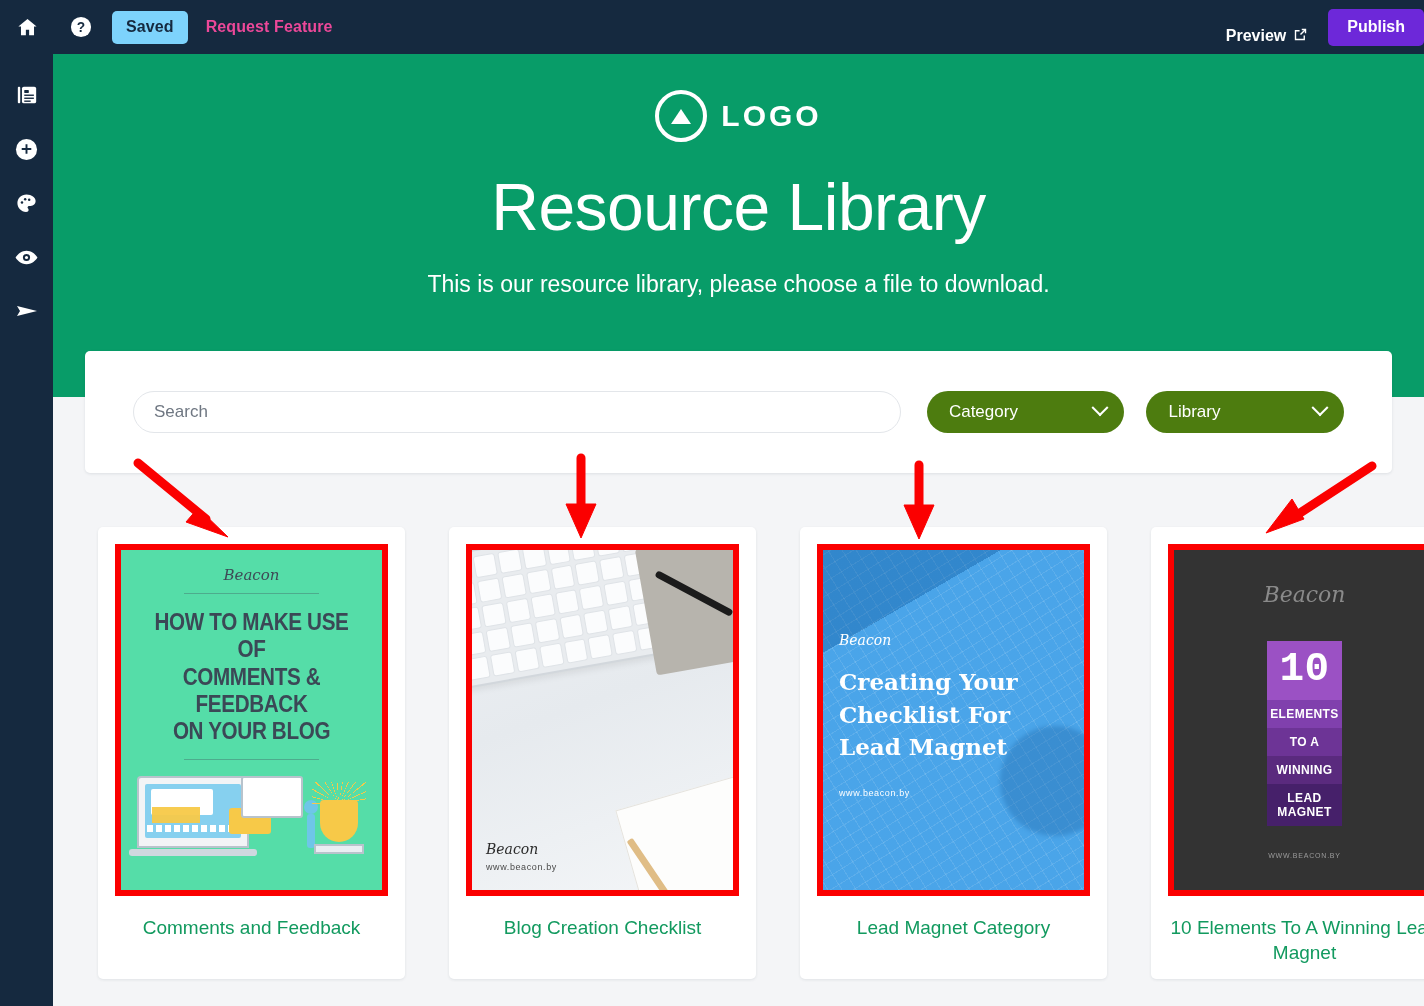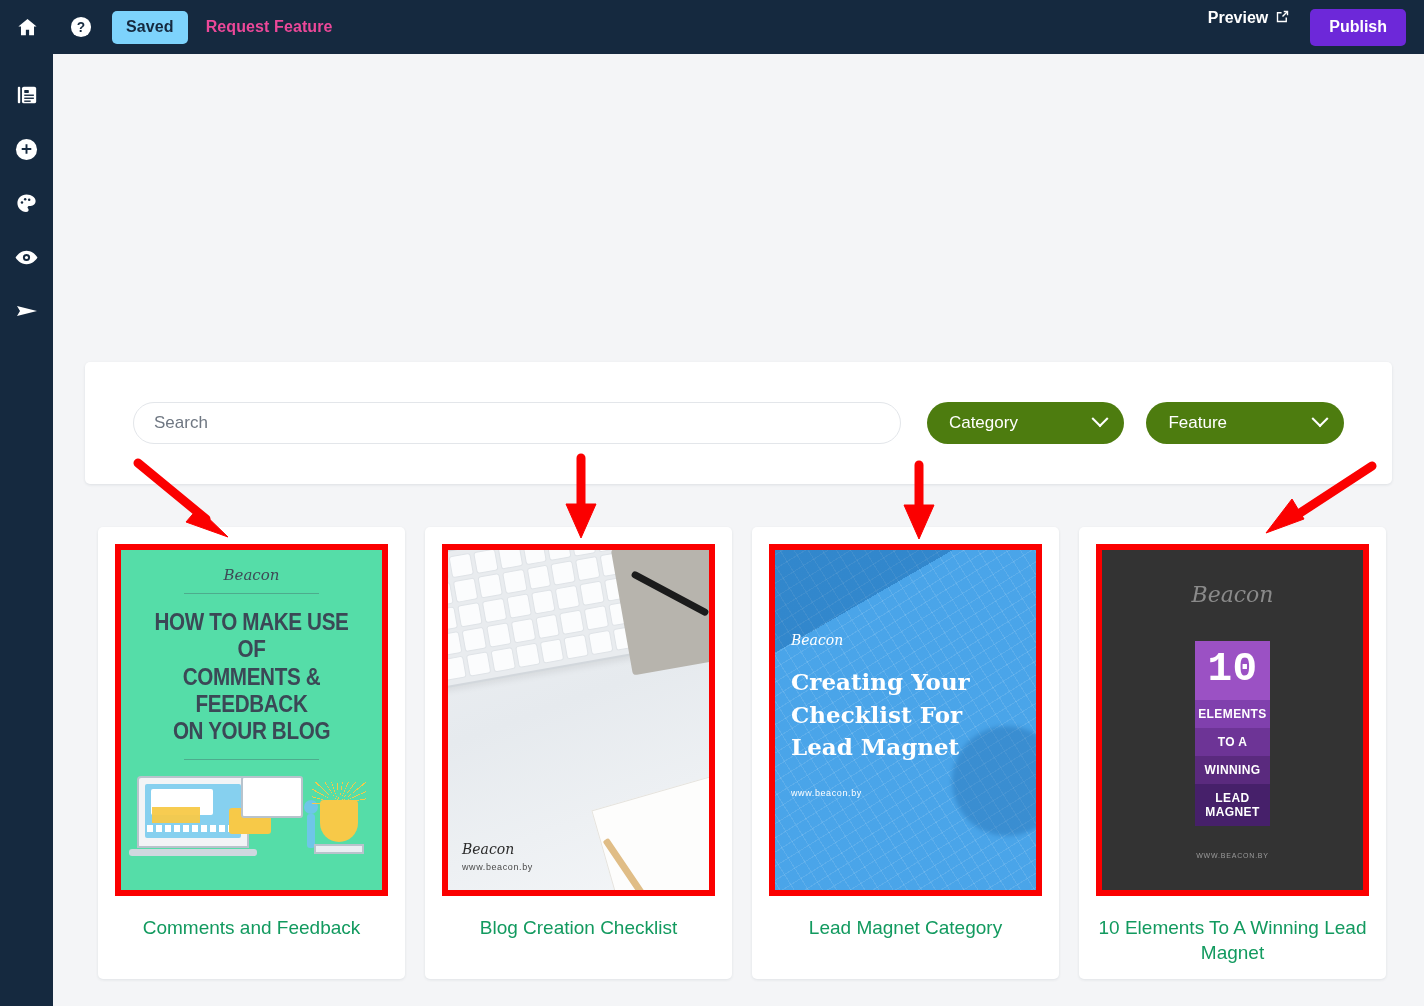--- a/index.html
+++ b/index.html
@@ -40,22 +40,21 @@
   .req-feature {
     margin-left: 18px;
     color: #ec4899;
     font-size: 16px;
     font-weight: 700;
     letter-spacing: .1px;
     cursor: pointer;
   }
   .topbar-right {
     margin-left: auto;
-    display: flex; align-items: flex-start;
-    padding-right: 18px;
+    display: flex; align-items: flex-end;
   }
   .preview-btn {
     color: #ffffff; font-size: 16px; font-weight: 600;
     display: flex; align-items: center; gap: 7px;
     cursor: pointer;
   }
   .publish-btn {
     margin-left: 20px;
     background: #6d28d9;
     color: #ffffff;
@@ -116,21 +115,21 @@
     font-size: 66px; font-weight: 400; letter-spacing: -.5px;
     line-height: 1.08;
   }
   .hero-sub {
     margin-top: 28px;
     font-size: 23px; font-weight: 400;
   }
 
   
   .filter-panel {
-    position: absolute; top: 308px; left: 32px;
+    position: absolute; top: 297px; left: 32px;
     width: 1307px; height: 122px;
     background: #ffffff;
     border-radius: 5px;
     box-shadow: 0 1px 3px rgba(20,40,60,.10);
     display: flex; align-items: center;
     padding: 0 48px;
     z-index: 10;
   }
   .search-input {
     width: 770px; height: 42px;
@@ -161,21 +160,21 @@
     width: 12px; height: 12px;
     border-right: 2.4px solid #ffffff;
     border-bottom: 2.4px solid #ffffff;
     transform: rotate(45deg) translate(-3px,-3px);
   }
 
   
   .grid {
     position: absolute; top: 473px; left: 31px;
     width: 1309px;
-    display: flex; gap: 20px;
+    display: flex; gap: 44px;
     z-index: 5;
     padding-left: 14px;
   }
   .card {
     width: 307px;
     background: #ffffff;
     border-radius: 5px;
     box-shadow: 0 1px 3px rgba(20,40,60,.09);
     padding: 17px 17px 0;
     height: 452px;
@@ -374,29 +373,39 @@
       <span>
         <svg width="24" height="24" viewBox="0 0 24 24" fill="#ffffff">
             <path d="M2 7l20 5-20 5 3-5z"></path>
           </svg>
       </span>
     </div>
   </div>
 
   <div class="canvas">
 
+    <div class="hero">
+      <div class="logo-row">
+        <div class="logo-mark">
+          <div class="logo-tri"></div>
+        </div>
+        <div class="logo-text">LOGO</div>
+      </div>
+      <div class="hero-title">Resource Library</div>
+      <div class="hero-sub">This is our resource library, please choose a file to download.</div>
+    </div>
 
     <div class="filter-panel">
       <input class="search-input" type="text" placeholder="Search" style="">
       <div class="dropdown dd-category">
         <span>Category</span>
         <span class="chev"></span>
       </div>
       <div class="dropdown dd-format">
-        <span>Feature</span>
+        <span>Library</span>
         <span class="chev"></span>
       </div>
     </div>
 
     <div class="grid">
 
       <div class="card">
         <div class="thumb-wrap">
           <div class="thumb cov1">
             <div class="beacon">Beacon</div>

